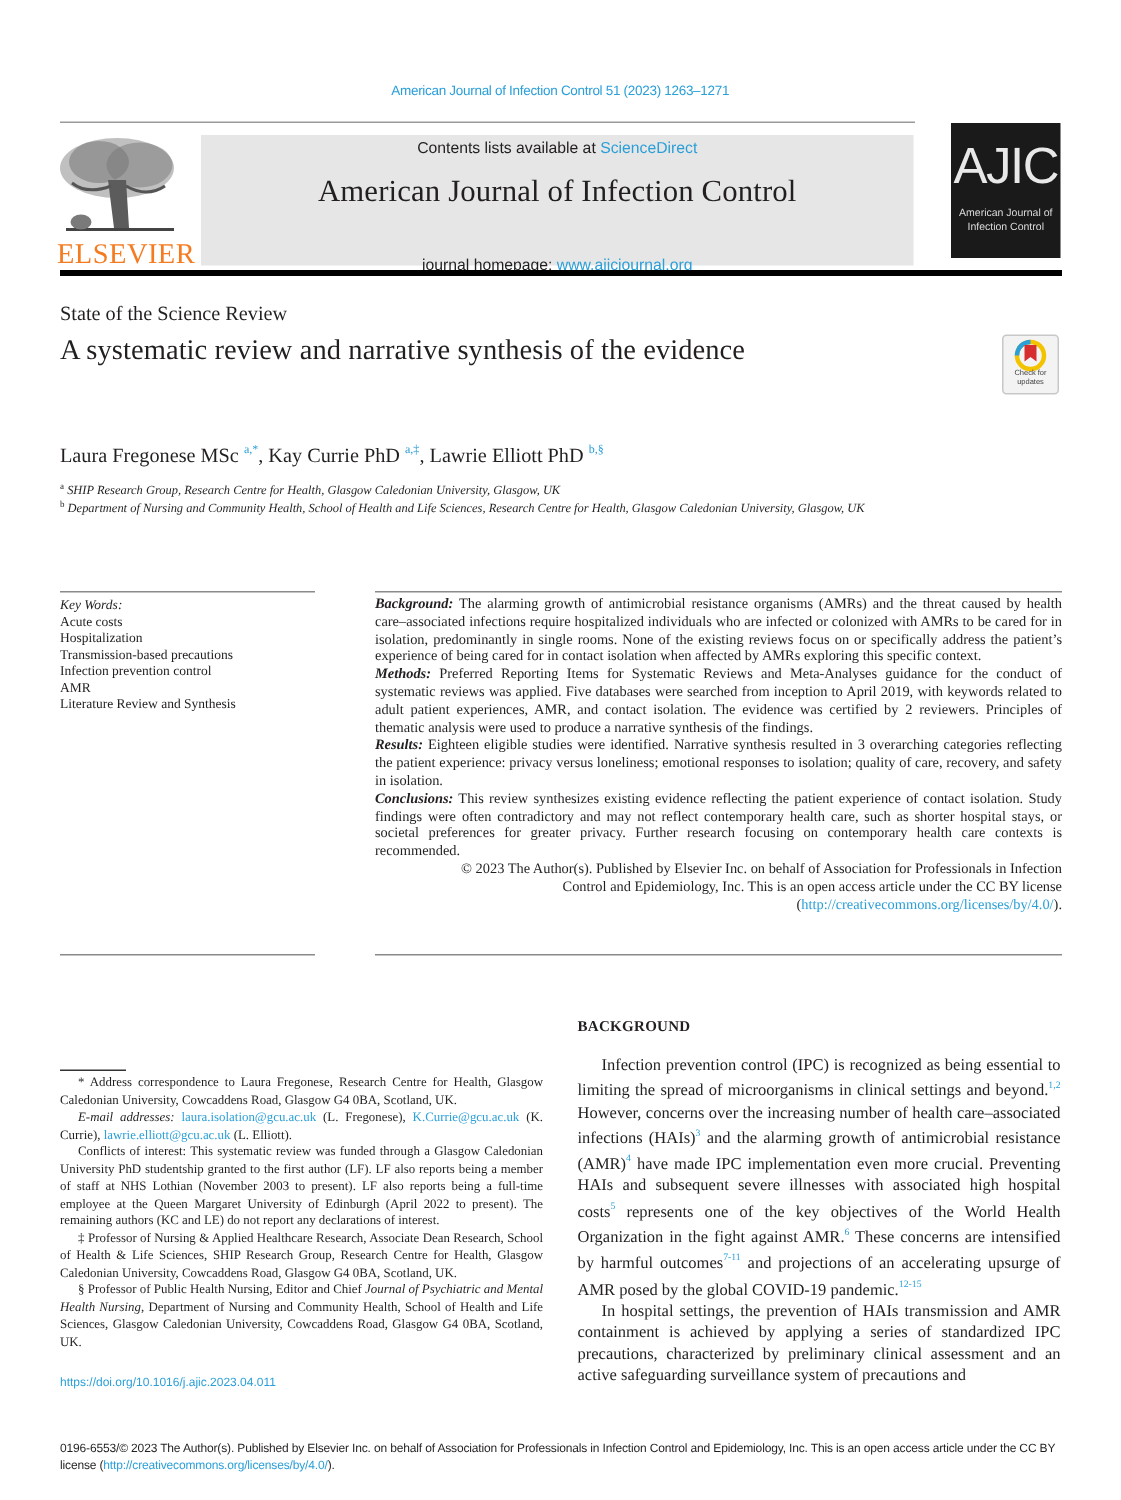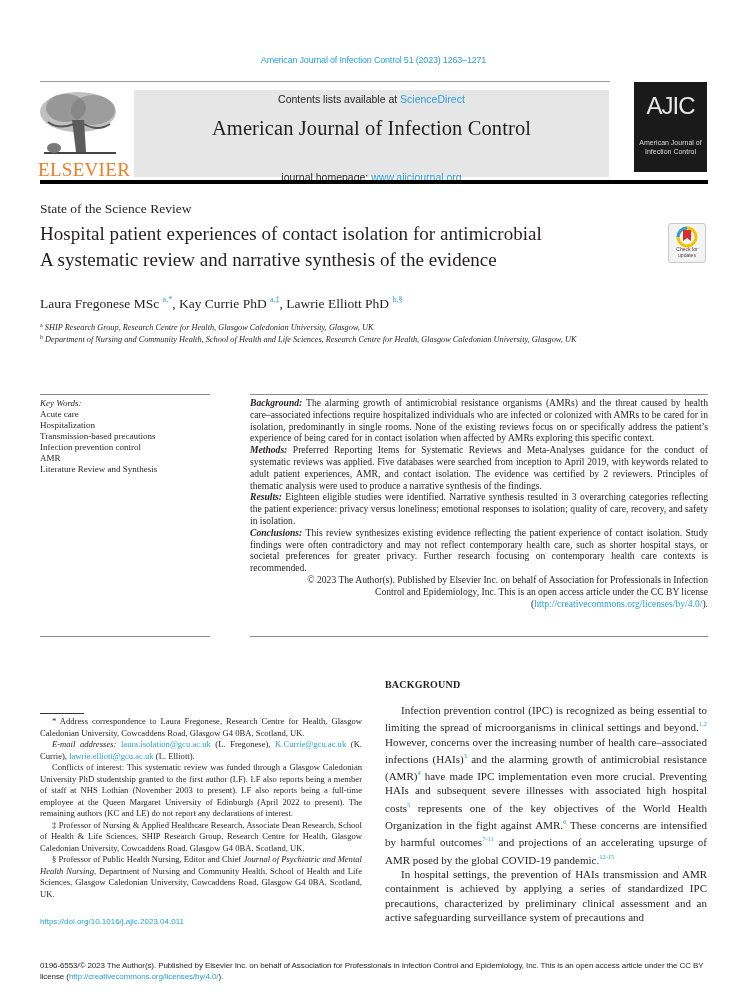--- a/index.html
+++ b/index.html
@@ -8,21 +8,21 @@
   a, .link { color:#2a9fd8; text-decoration:none; }
   .journal-ref { left:0; width:747px; top:55px; text-align:center; font-family:"Liberation Sans", sans-serif; font-size:9px; color:#2a9fd8; letter-spacing:-0.2px; }
   .top-rule { left:40px; width:570px; top:81px; height:1px; background:#9a9a9a; }
   .elsevier-logo { left:38px; top:90px; width:82px; height:86px; }
   .elsevier-word { left:38px; top:159px; width:82px; text-align:center; font-family:"Liberation Serif", serif; font-size:19px; color:#f47b20; letter-spacing:0.3px; }
   .header-box { left:134px; top:90px; width:475px; height:87px; background:#e6e6e6; }
   .contents-line { left:134px; width:475px; top:93px; text-align:center; font-family:"Liberation Sans", sans-serif; font-size:10.5px; color:#231f20; }
   .journal-title { left:134px; width:475px; top:117px; text-align:center; font-family:"Liberation Serif", serif; font-size:20.5px; color:#231f20; letter-spacing:0.1px; }
   .homepage-line { left:134px; width:475px; top:171px; text-align:center; font-family:"Liberation Sans", sans-serif; font-size:10.5px; color:#231f20; }
   .ajic-box { left:634px; top:82px; width:73px; height:90px; background:#1a1a1a; color:#eaeaea; font-family:"Liberation Sans", sans-serif; }
-  .ajic-letters { position:absolute; left:0; width:73px; top:10px; text-align:center; font-size:24px; font-weight:300; letter-spacing:-1px; color:#e8e8e8; }
+  .ajic-letters { position:absolute; left:0; width:73px; top:10px; text-align:center; font-size:34px; font-weight:300; letter-spacing:-1px; color:#e8e8e8; }
   .ajic-sub { position:absolute; left:0; width:73px; top:56px; text-align:center; font-size:7px; line-height:9px; color:#dcdcdc; }
   .thick-rule { left:40px; width:668px; top:180px; height:4px; background:#000; }
   .section-label { left:40px; top:201px; font-size:13.5px; }
   .article-title { left:40px; top:221px; width:600px; font-size:19px; line-height:26px; letter-spacing:0.05px; }
   .cfu-badge { left:668px; top:223px; width:36px; height:38px; border:1px solid #c8c8c8; border-radius:3px; background:#f3f3f3; }
   .cfu-text { position:absolute; left:0; width:36px; top:23px; text-align:center; font-family:"Liberation Sans", sans-serif; font-size:5px; line-height:5.5px; color:#444; }
   .authors { left:40px; top:295px; font-size:13.5px; }
   .authors sup { font-size:8px; color:#2a9fd8; vertical-align:6px; }
   .affil { left:40px; font-size:8.3px; font-style:italic; }
   .affil sup { font-size:6px; font-style:normal; vertical-align:3px; }
@@ -80,21 +80,20 @@
   <div class="ajic-letters">AJIC</div>
   <div class="ajic-sub">
     <div>American Journal of</div>
     <div>Infection Control</div>
   </div>
 </div>
 <div class="abs thick-rule"></div>
 
 <div class="abs section-label">State of the Science Review</div>
 <div class="abs article-title">
-  <div>Hospital patient experiences of contact isolation for antimicrobial</div>
   <div>A systematic review and narrative synthesis of the evidence</div>
 </div>
 
 <div class="abs cfu-badge">
   <svg width="36" height="24" viewBox="0 0 36 24" style="position:absolute;left:0;top:1px">
     <circle cx="18" cy="12" r="9" fill="none" stroke="#f4c300" stroke-width="3"></circle>
     <path d="M18 3 A9 9 0 0 0 9 12" fill="none" stroke="#2a9fd8" stroke-width="3"></path>
     <path d="M14 5 L22 5 L22 16 L18 13 L14 16 Z" fill="#d62e2e"></path>
   </svg>
   <div class="cfu-text">
@@ -119,21 +118,21 @@
   <span>Department of Nursing and Community Health, School of Health and Life Sciences, Research Centre for Health, Glasgow Caledonian University, Glasgow, UK</span>
 </div>
 
 <div class="abs rule-left" style="top:394px"></div>
 <div class="abs rule-right" style="top:394px"></div>
 <div class="abs rule-left" style="top:636px"></div>
 <div class="abs rule-right" style="top:636px"></div>
 
 <div class="abs kw-box">
   <div class="kw-head">Key Words:</div>
-  <div>Acute care</div>
+  <div>Acute costs</div>
   <div>Hospitalization</div>
   <div>Transmission-based precautions</div>
   <div>Infection prevention control</div>
   <div>AMR</div>
   <div>Literature Review and Synthesis</div>
 </div>
 
 <div class="abs abstract">
   <p><b>Background:</b> <span>The alarming growth of antimicrobial resistance organisms (AMRs) and the threat caused by health care–associated infections require hospitalized individuals who are infected or colonized with AMRs to be cared for in isolation, predominantly in single rooms. None of the existing reviews focus on or specifically address the patient’s experience of being cared for in contact isolation when affected by AMRs exploring this specific context.</span></p>
   <p><b>Methods:</b> <span>Preferred Reporting Items for Systematic Reviews and Meta-Analyses guidance for the conduct of systematic reviews was applied. Five databases were searched from inception to April 2019, with keywords related to adult patient experiences, AMR, and contact isolation. The evidence was certified by 2 reviewers. Principles of thematic analysis were used to produce a narrative synthesis of the findings.</span></p>

